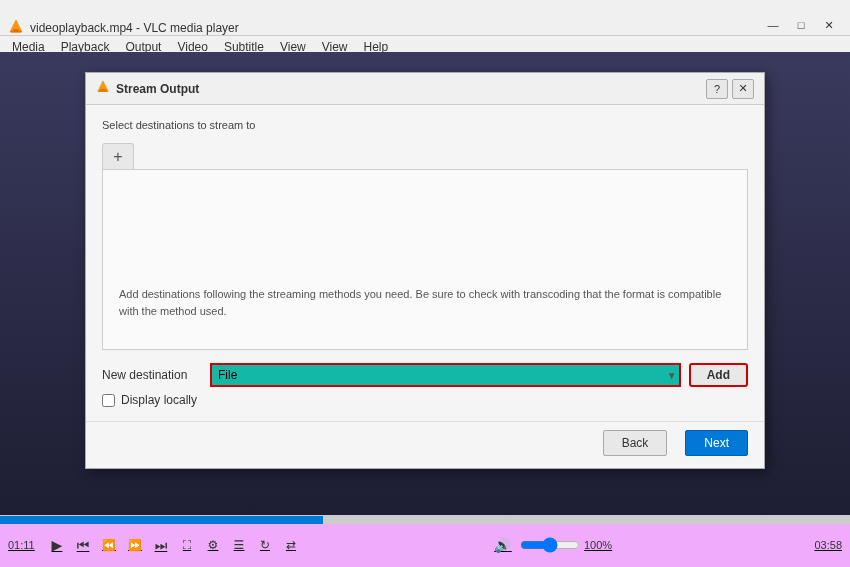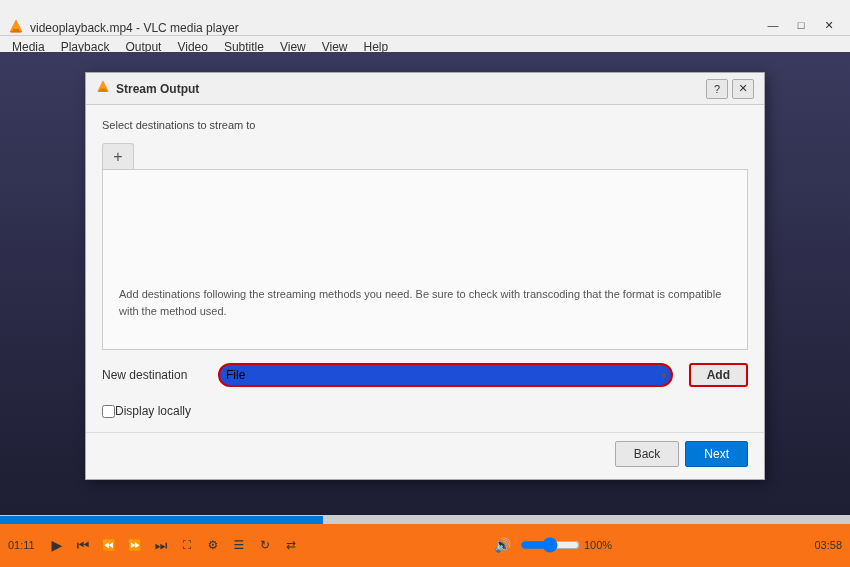--- a/index.html
+++ b/index.html
@@ -196,44 +196,44 @@
       font-size: 11px;
       color: #555;
       line-height: 1.5;
       margin-top: 100px;
     }
 
     
     .destination-row {
       display: flex;
       align-items: center;
-      gap: 16px;
-      margin-bottom: 16px;
+      gap: 8px;
+      margin-bottom: 5px;
       padding: 1px 0;
     }
     .destination-label {
       font-size: 12px;
       color: #333;
       min-width: 100px;
     }
     .destination-select-wrapper {
       position: relative;
       flex: 1;
     }
     .destination-select {
       width: 100%;
       height: 24px;
       border: 2px solid #cc0000;
-      background: #1d4ed8;
+      background: #14b8a6;
       padding: 0 20px 0 6px;
       font-size: 12px;
       appearance: none;
       cursor: pointer;
       outline: none;
-      border-radius: 12px;
+      border-radius: 0;
     }
     .select-arrow {
       position: absolute;
       right: 4px;
       top: 50%;
       transform: translateY(-50%);
       font-size: 10px;
       color: #555;
       pointer-events: none;
     }
@@ -246,37 +246,38 @@
       cursor: pointer;
       border-radius: 3px;
       color: #333;
       font-weight: 600;
     }
 
     
     .checkbox-row {
       display: flex;
       align-items: center;
+      gap: 6px;
       margin-left: 0;
     }
     .checkbox-input {
       width: 13px;
       height: 13px;
       cursor: pointer;
     }
     .checkbox-label {
       font-size: 12px;
       color: #333;
     }
 
     
     .dialog-footer {
       display: flex;
       justify-content: flex-end;
-      gap: 6px;
+      gap: 18px;
       padding: 8px 16px 12px;
       border-top: 1px solid #ddd;
     }
     .footer-btn {
       height: 26px;
       padding: 0 18px;
       border: 1px solid #aaa;
       background: #e8e8e8;
       font-size: 12px;
       cursor: pointer;
@@ -289,22 +290,23 @@
       border-color: #0060b0;
     }
 
     
     .player-bar {
       position: absolute;
       bottom: 0;
       left: 0;
       right: 0;
       height: 52px;
-      background: #f97316;
+      background: #f0abfc;
       border-top: 1px solid #ccc;
+      text-decoration: underline;
     }
     .progress-bar-container {
       height: 8px;
       background: #ccc;
       position: relative;
       cursor: pointer;
       margin: 0;
     }
     .progress-bar-fill {
       height: 100%;

